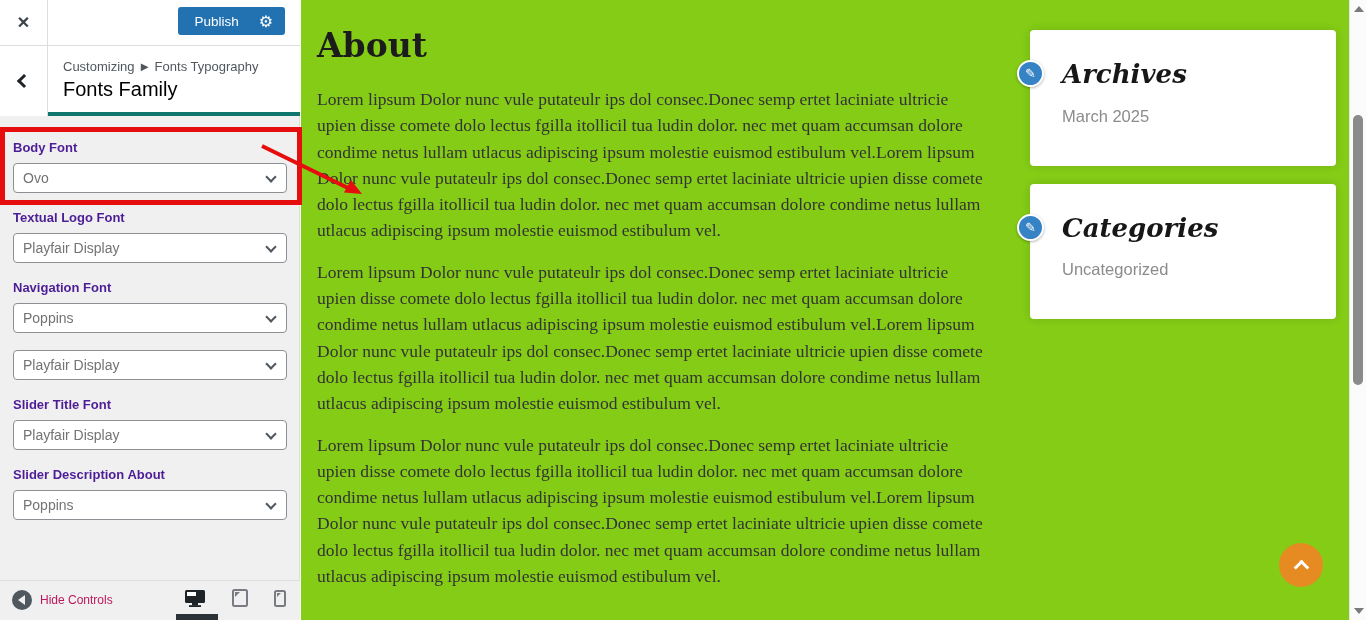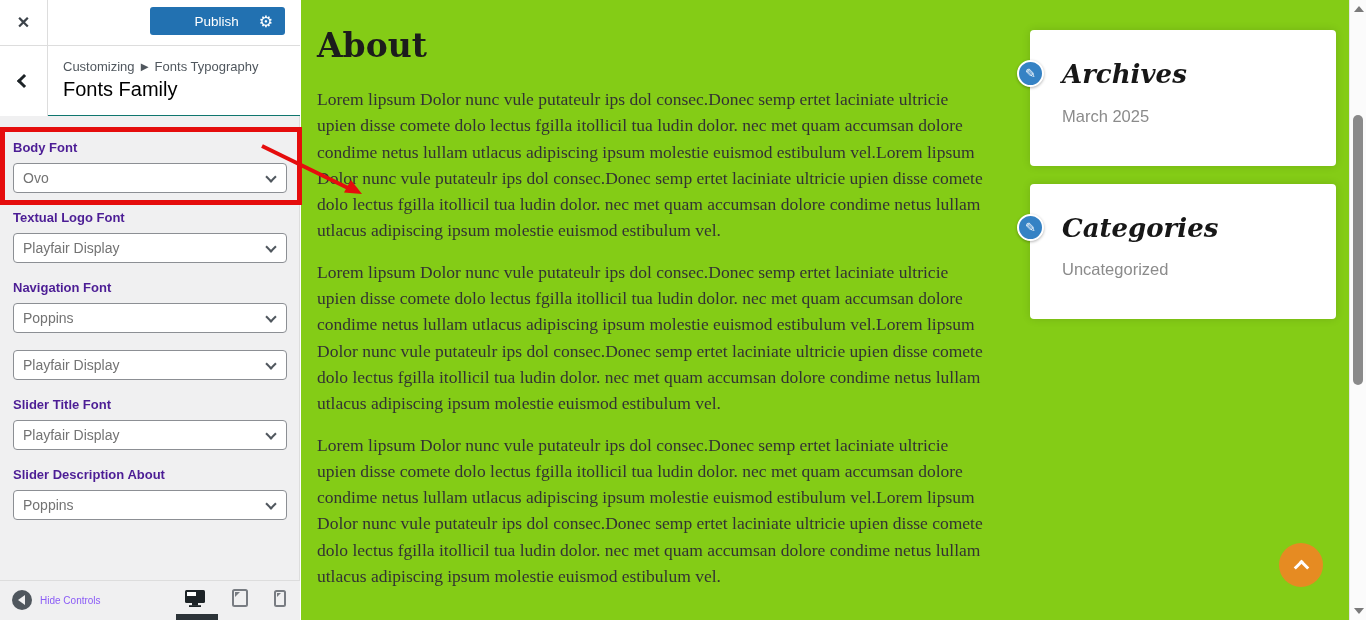--- a/index.html
+++ b/index.html
@@ -11,27 +11,27 @@
   .panel { position:absolute; left:0; top:0; width:300px; height:620px;
            background:#f0f0f1; border-right:1px solid #ddd; }
   .panel-row1 { position:absolute; left:0; top:0; width:300px; height:46px;
                 background:#fff; border-bottom:1px solid #ddd; }
   .close-btn { position:absolute; left:0; top:0; width:48px; height:45px;
                border-right:1px solid #ddd; display:flex; align-items:center;
                justify-content:center; font-size:16px; font-weight:700;
                color:#3c434a; cursor:pointer; background:#fff; }
   .publish-wrap { position:absolute; right:15px; top:7px; height:28px;
                   display:flex; align-items:center; background:#2271b1;
-                  border-radius:3px; overflow:hidden;padding-left:28px; }
+                  border-radius:3px; overflow:hidden; }
   .publish-btn { color:#fff; font-size:13.5px; padding:0 16px; height:32px;
                  display:flex; align-items:center; cursor:pointer; }
   .publish-gear { color:#fff; font-size:16px; padding:0 12px 0 4px; height:32px;
                   display:flex; align-items:center; cursor:pointer; }
   .panel-row2 { position:absolute; left:0; top:46px; width:300px; height:70px;
-                background:#fff; border-bottom:1px solid #0f766e; }
+                background:#fff; border-bottom:4px solid #0f766e; }
   .back-btn { position:absolute; left:0; top:0; width:48px; height:70px;
               border-right:1px solid #ddd; display:flex; align-items:center;
               justify-content:center; cursor:pointer; background:#fff; }
   .back-chev { width:10px; height:10px; border-left:3px solid #1d2327;
                border-bottom:3px solid #1d2327; transform:rotate(45deg); }
   .crumb { position:absolute; left:63px; top:13px; font-size:13px; color:#50575e; }
   .panel-title { position:absolute; left:63px; top:32px; font-size:20px;
                  color:#000000; font-weight:400; }
 
   .controls { position:absolute; left:0; top:117px; width:300px; padding:23px 13px 0 13px; }
@@ -47,21 +47,21 @@
 
   .panel-footer { position:absolute; left:0; bottom:0; width:300px; height:40px;
                   background:#f0f0f1; border-top:1px solid #ddd; }
   .hide-controls { position:absolute; left:12px; top:9px; display:flex;
                    align-items:center; gap:8px; cursor:pointer; }
   .collapse-circle { width:20px; height:20px; border-radius:50%; background:#50575e;
                      display:flex; align-items:center; justify-content:center; }
   .collapse-tri { width:0; height:0; border-top:5px solid transparent;
                   border-bottom:5px solid transparent; border-right:7px solid #f0f0f1;
                   margin-right:2px; }
-  .hide-label { font-size:10px; color:#8b5cf6; }
+  .hide-label { font-size:12px; color:#be185d; }
   .devices { position:absolute; right:14px; top:8px; display:flex; gap:26px;
              align-items:center; }
   .dev-btn { cursor:pointer; display:flex; align-items:center; justify-content:center; }
   .active-underline { position:absolute; left:176px; bottom:0; width:42px; height:6px;
                       background:#2c3338; }
 
   
   .preview { position:absolute; left:301px; top:0; width:1048px; height:620px;
              background:#84cc16; overflow:hidden; }
   .page-title { font-family:"DejaVu Serif", serif; font-weight:700; font-size:33px;

